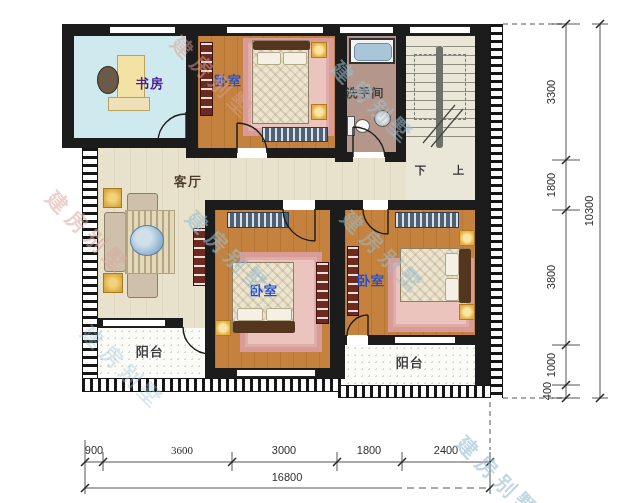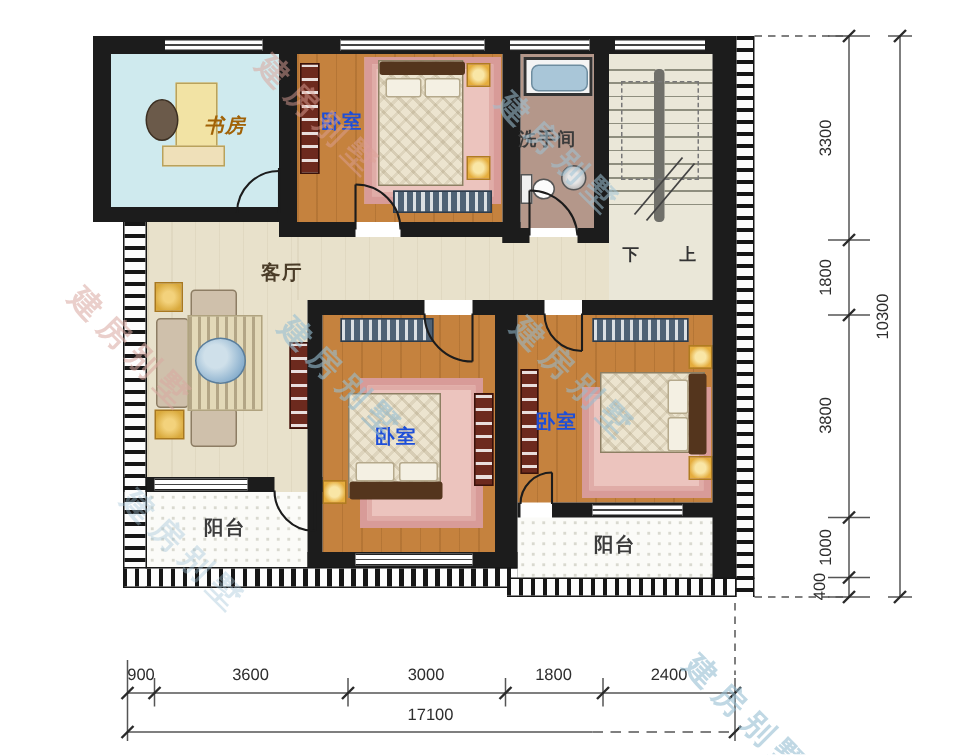--- a/index.html
+++ b/index.html
@@ -205,43 +205,43 @@
       <line x1="99" y1="466" x2="107" y2="458"></line>
       <line x1="228" y1="466" x2="236" y2="458"></line>
       <line x1="333" y1="466" x2="341" y2="458"></line>
       <line x1="398" y1="466" x2="406" y2="458"></line>
       <line x1="486" y1="466" x2="494" y2="458"></line>
       <line x1="81" y1="492" x2="89" y2="484"></line>
       <line x1="486" y1="492" x2="494" y2="484"></line>
     </g>
   </svg>
 
-  <div class="room-label" style="left:150px;top:84px;color:#a16207;font-style:italic;">书房</div>
+  <div class="room-label" style="left:150px;top:84px;color:#4c1d95;">书房</div>
   <div class="room-label" style="left:228px;top:81px;">卧室</div>
   <div class="room-label" style="left:365px;top:93px;font-size:12px;color:#3b3b3b;">洗手间</div>
   <div class="room-label" style="left:188px;top:182px;color:#4a3c28;">客厅</div>
   <div class="room-label" style="left:264px;top:291px;">卧室</div>
   <div class="room-label" style="left:371px;top:281px;">卧室</div>
   <div class="room-label" style="left:150px;top:352px;color:#3c3c3c;">阳台</div>
   <div class="room-label" style="left:410px;top:363px;color:#3c3c3c;">阳台</div>
   <div class="room-label" style="left:421px;top:170px;font-size:11px;color:#333;">下</div>
   <div class="room-label" style="left:459px;top:170px;font-size:11px;color:#333;">上</div>
 
   <div class="dim v" style="left:551px;top:92px;">3300</div>
   <div class="dim v" style="left:551px;top:185px;">1800</div>
   <div class="dim v" style="left:551px;top:277px;">3800</div>
   <div class="dim v" style="left:551px;top:365px;">1000</div>
   <div class="dim v" style="left:547px;top:391px;">400</div>
   <div class="dim v" style="left:589px;top:211px;">10300</div>
   <div class="dim" style="left:94px;top:450px;">900</div>
-  <div class="dim" style="left:167px;top:450px;">3600</div>
+  <div class="dim" style="left:182px;top:450px;font-family:Liberation Serif, serif;">3600</div>
   <div class="dim" style="left:284px;top:450px;">3000</div>
   <div class="dim" style="left:369px;top:450px;">1800</div>
   <div class="dim" style="left:446px;top:450px;">2400</div>
-  <div class="dim" style="left:287px;top:477px;">17100</div>
+  <div class="dim" style="left:287px;top:477px;">16800</div>
 
   <div class="wm" style="left:60px;top:185px;color:rgba(216,168,160,0.55);">建房别墅</div>
   <div class="wm" style="left:185px;top:30px;color:rgba(220,160,150,0.5);">建房别墅</div>
   <div class="wm" style="left:345px;top:55px;color:rgba(159,195,214,0.55);">建房别墅</div>
   <div class="wm" style="left:200px;top:205px;color:rgba(150,190,210,0.6);">建房别墅</div>
   <div class="wm" style="left:355px;top:205px;color:rgba(150,190,210,0.55);">建房别墅</div>
   <div class="wm" style="left:95px;top:320px;color:rgba(160,195,215,0.4);">建房别墅</div>
   <div class="wm" style="left:470px;top:430px;color:rgba(150,190,210,0.6);">建房别墅</div>
 
 </div>

